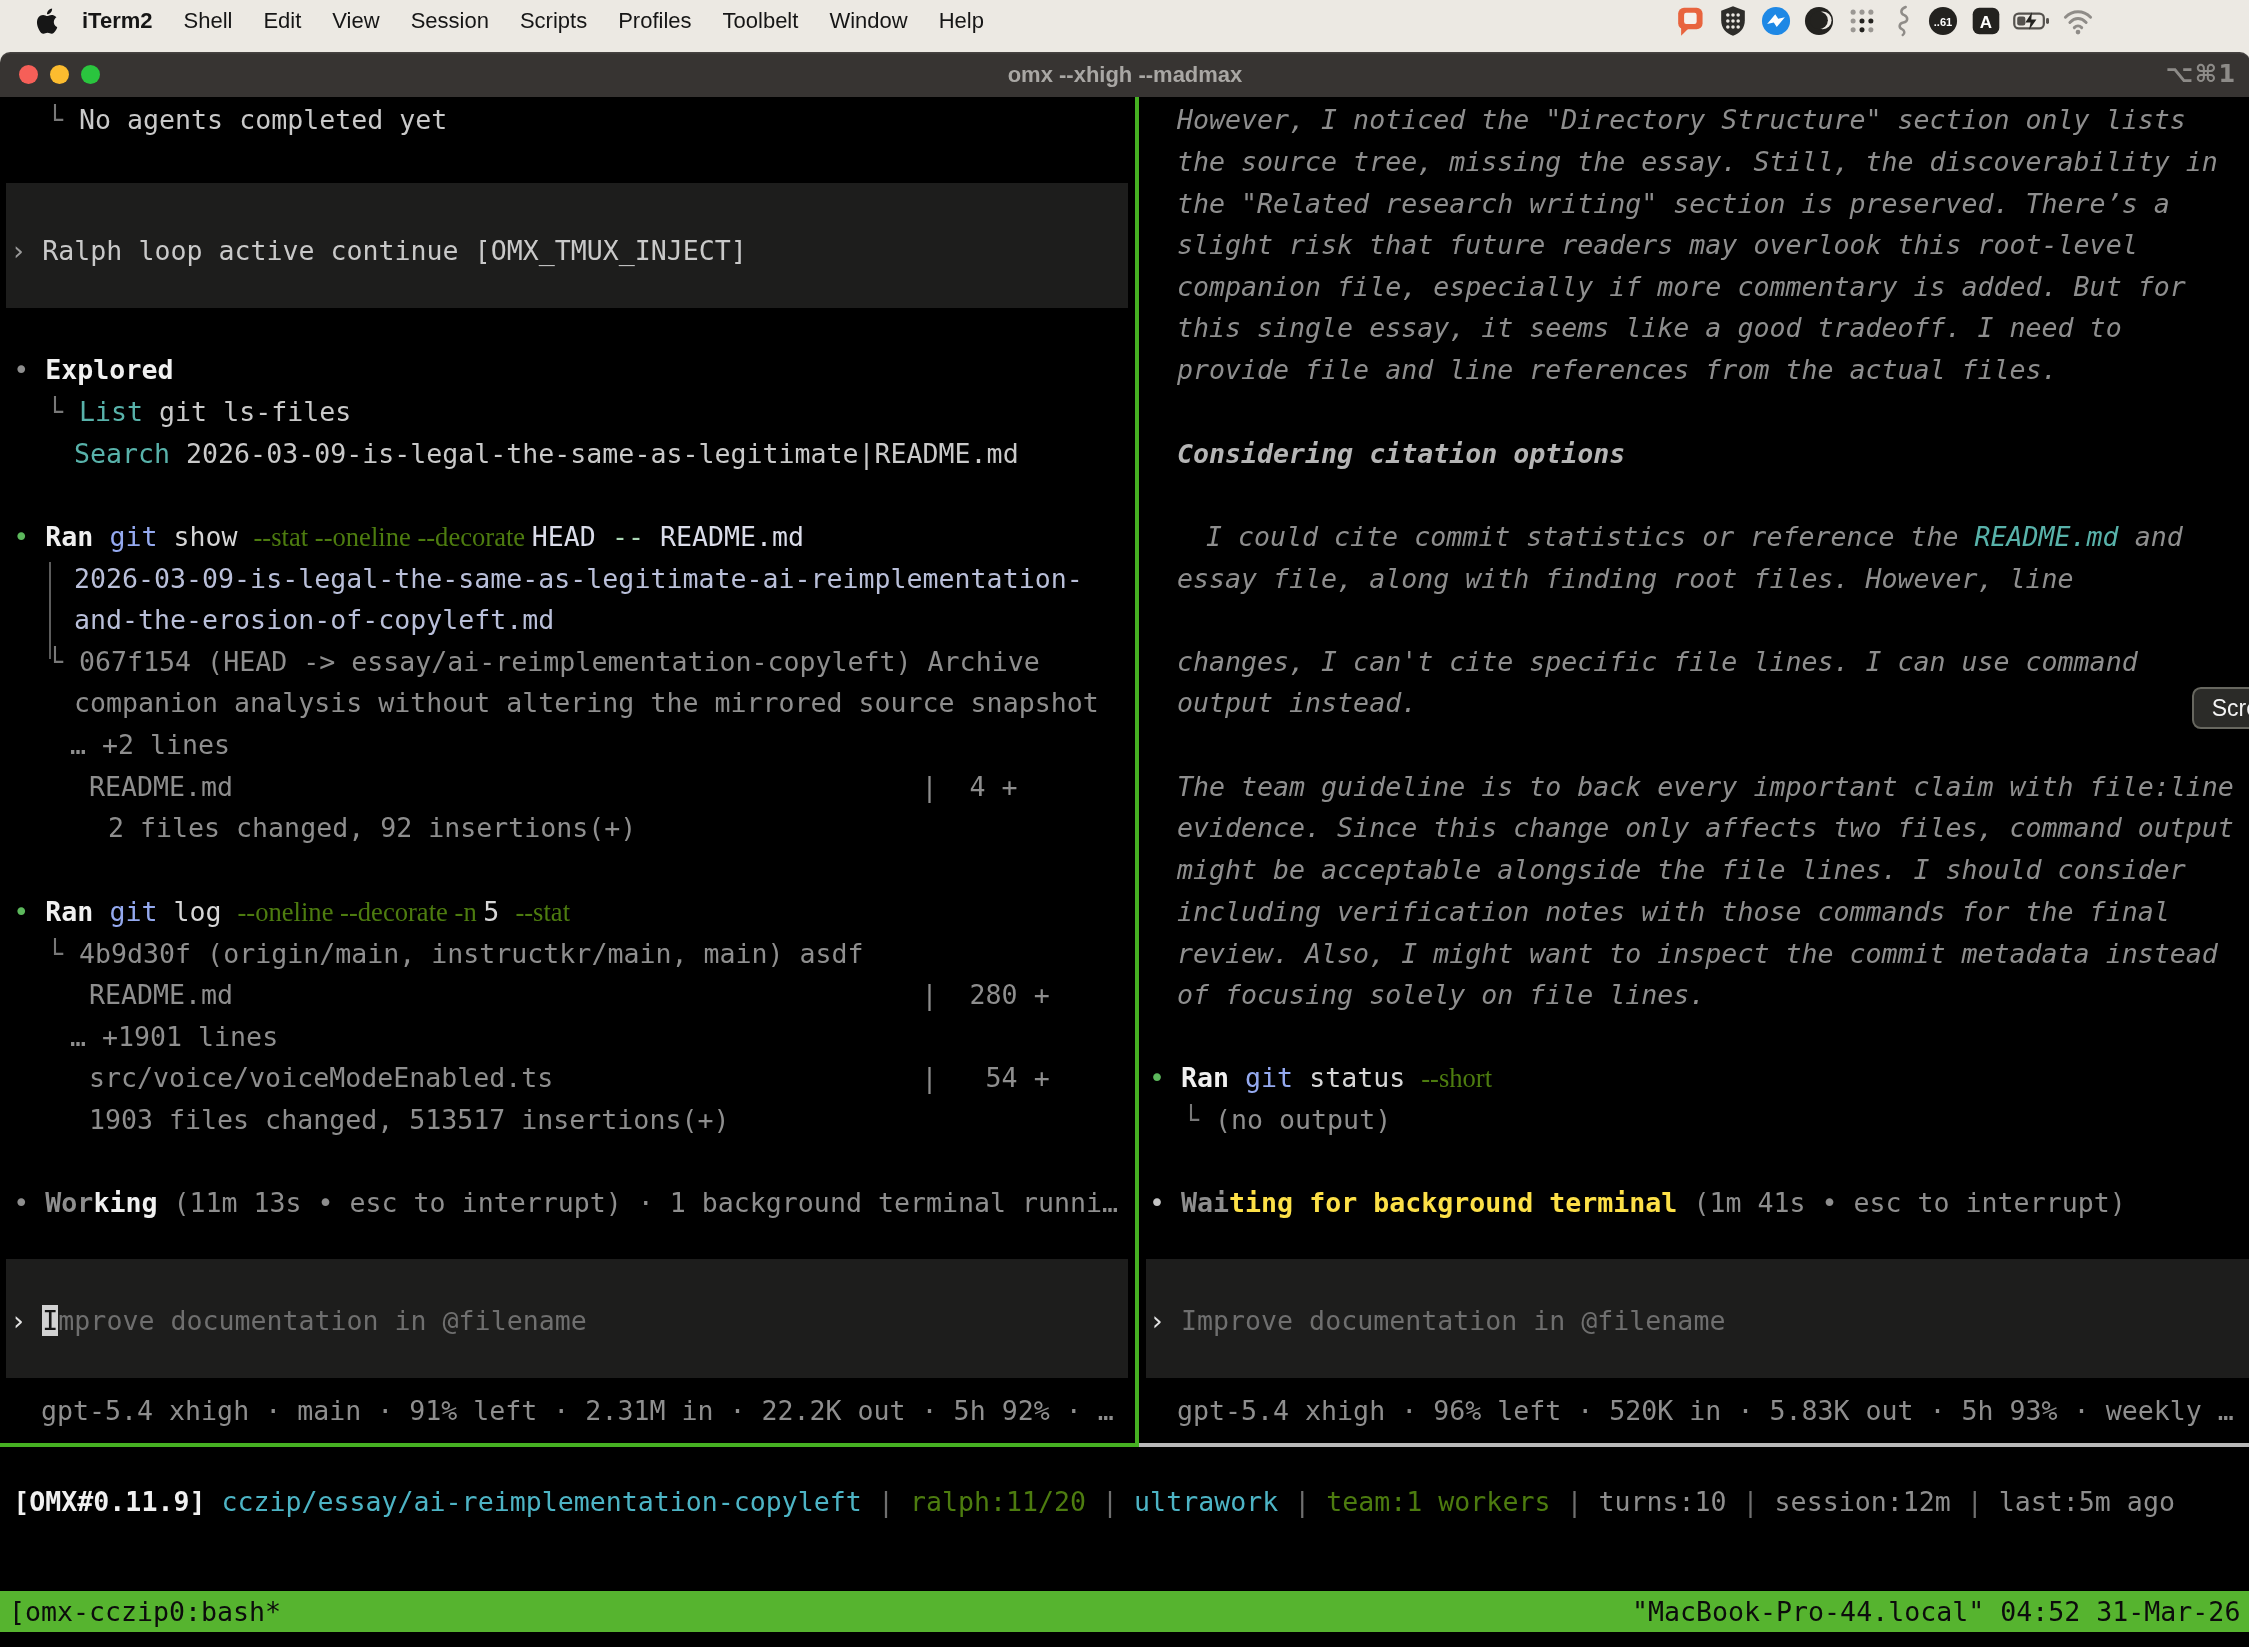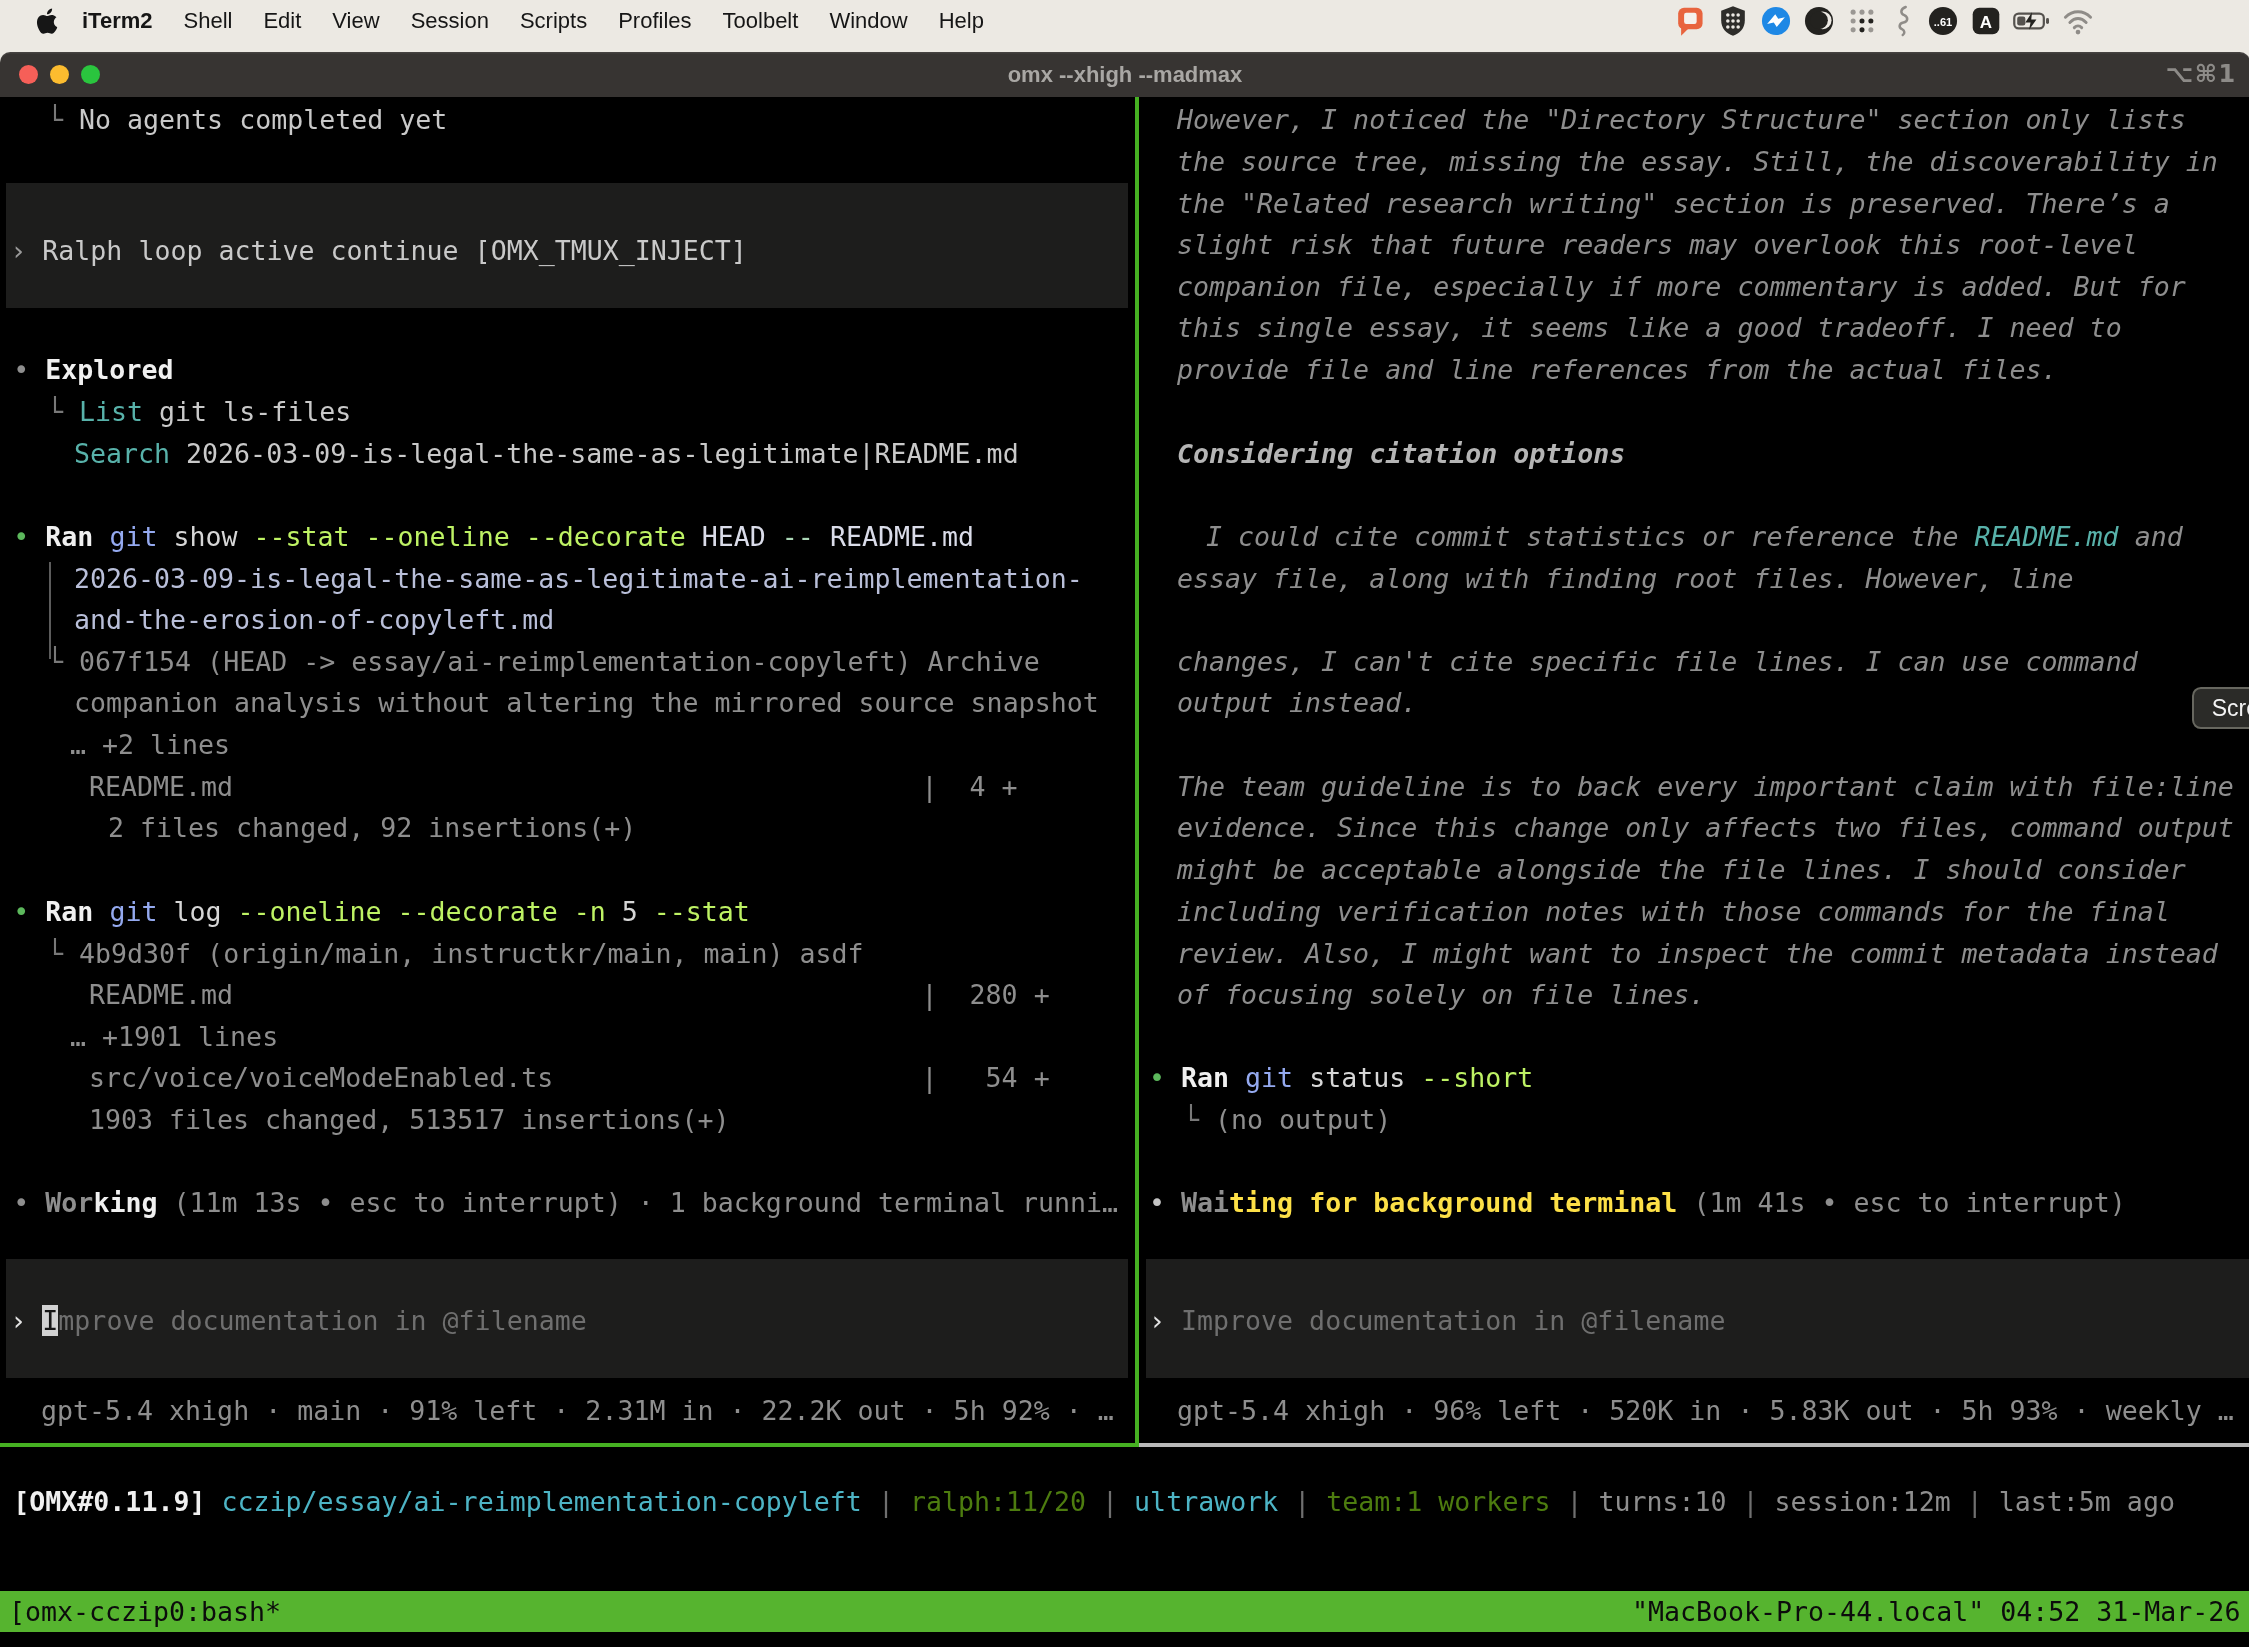--- a/index.html
+++ b/index.html
@@ -38,21 +38,21 @@
            font:26.6px/41px "DejaVu Sans Mono",monospace;color:#0C0C0C;}
   .tmux-left{position:absolute;left:8.9px;text-align:right;}
   .tmux-right{position:absolute;right:9.6px;}
   .tooltip{position:absolute;left:2192px;top:590px;height:38px;width:81px;background:#2B2B28;
            border:2.2px solid #67675F;border-radius:8.9px;z-index:6;display:flex;align-items:center;
            padding-left:17.7px;font:23px "Liberation Sans",sans-serif;color:#F4F4F4;}
 
   
   .c-gray{color:#8E8E8E;} .c-mid{color:#C9C9C9;} .c-dim{color:#6F6F6F;} .c-tree{color:#787878;}
   .c-bright{color:#F0F0F0;font-weight:700;} .c-white{color:#D6D6D6;}
-  .c-teal{color:#58B2AA;} .c-blue{color:#94A9EF;} .c-pink{color:#bef264;}
+  .c-teal{color:#58B2AA;} .c-blue{color:#94A9EF;} .c-pink{color:#4d7c0f;font-family:Liberation Serif, serif;}
   .c-lav{color:#B9BFD9;} .c-head{color:#DADCE9;} .c-mint{color:#ABD7B6;}
   .c-gdot{color:#5CB85C;} .c-cyan{color:#4DB4C5;} .c-green{color:#4d7c0f;} .c-sep{color:#6F6F6F;}
   .c-graybold{color:#8E8E8E;font-weight:700;} .c-wbold{color:#fde047;font-weight:700;}
   .c-thead{color:#B5B5B5;font-weight:700;}
   .c-promptw{color:#E4E4E4;} .c-pdim{color:#9A9A9A;} .c-ldot{color:#C4C4C4;}
   .c-cursor{background:#D2D2D2;color:#161616;}
 </style>
 </head>
 <body>
 

